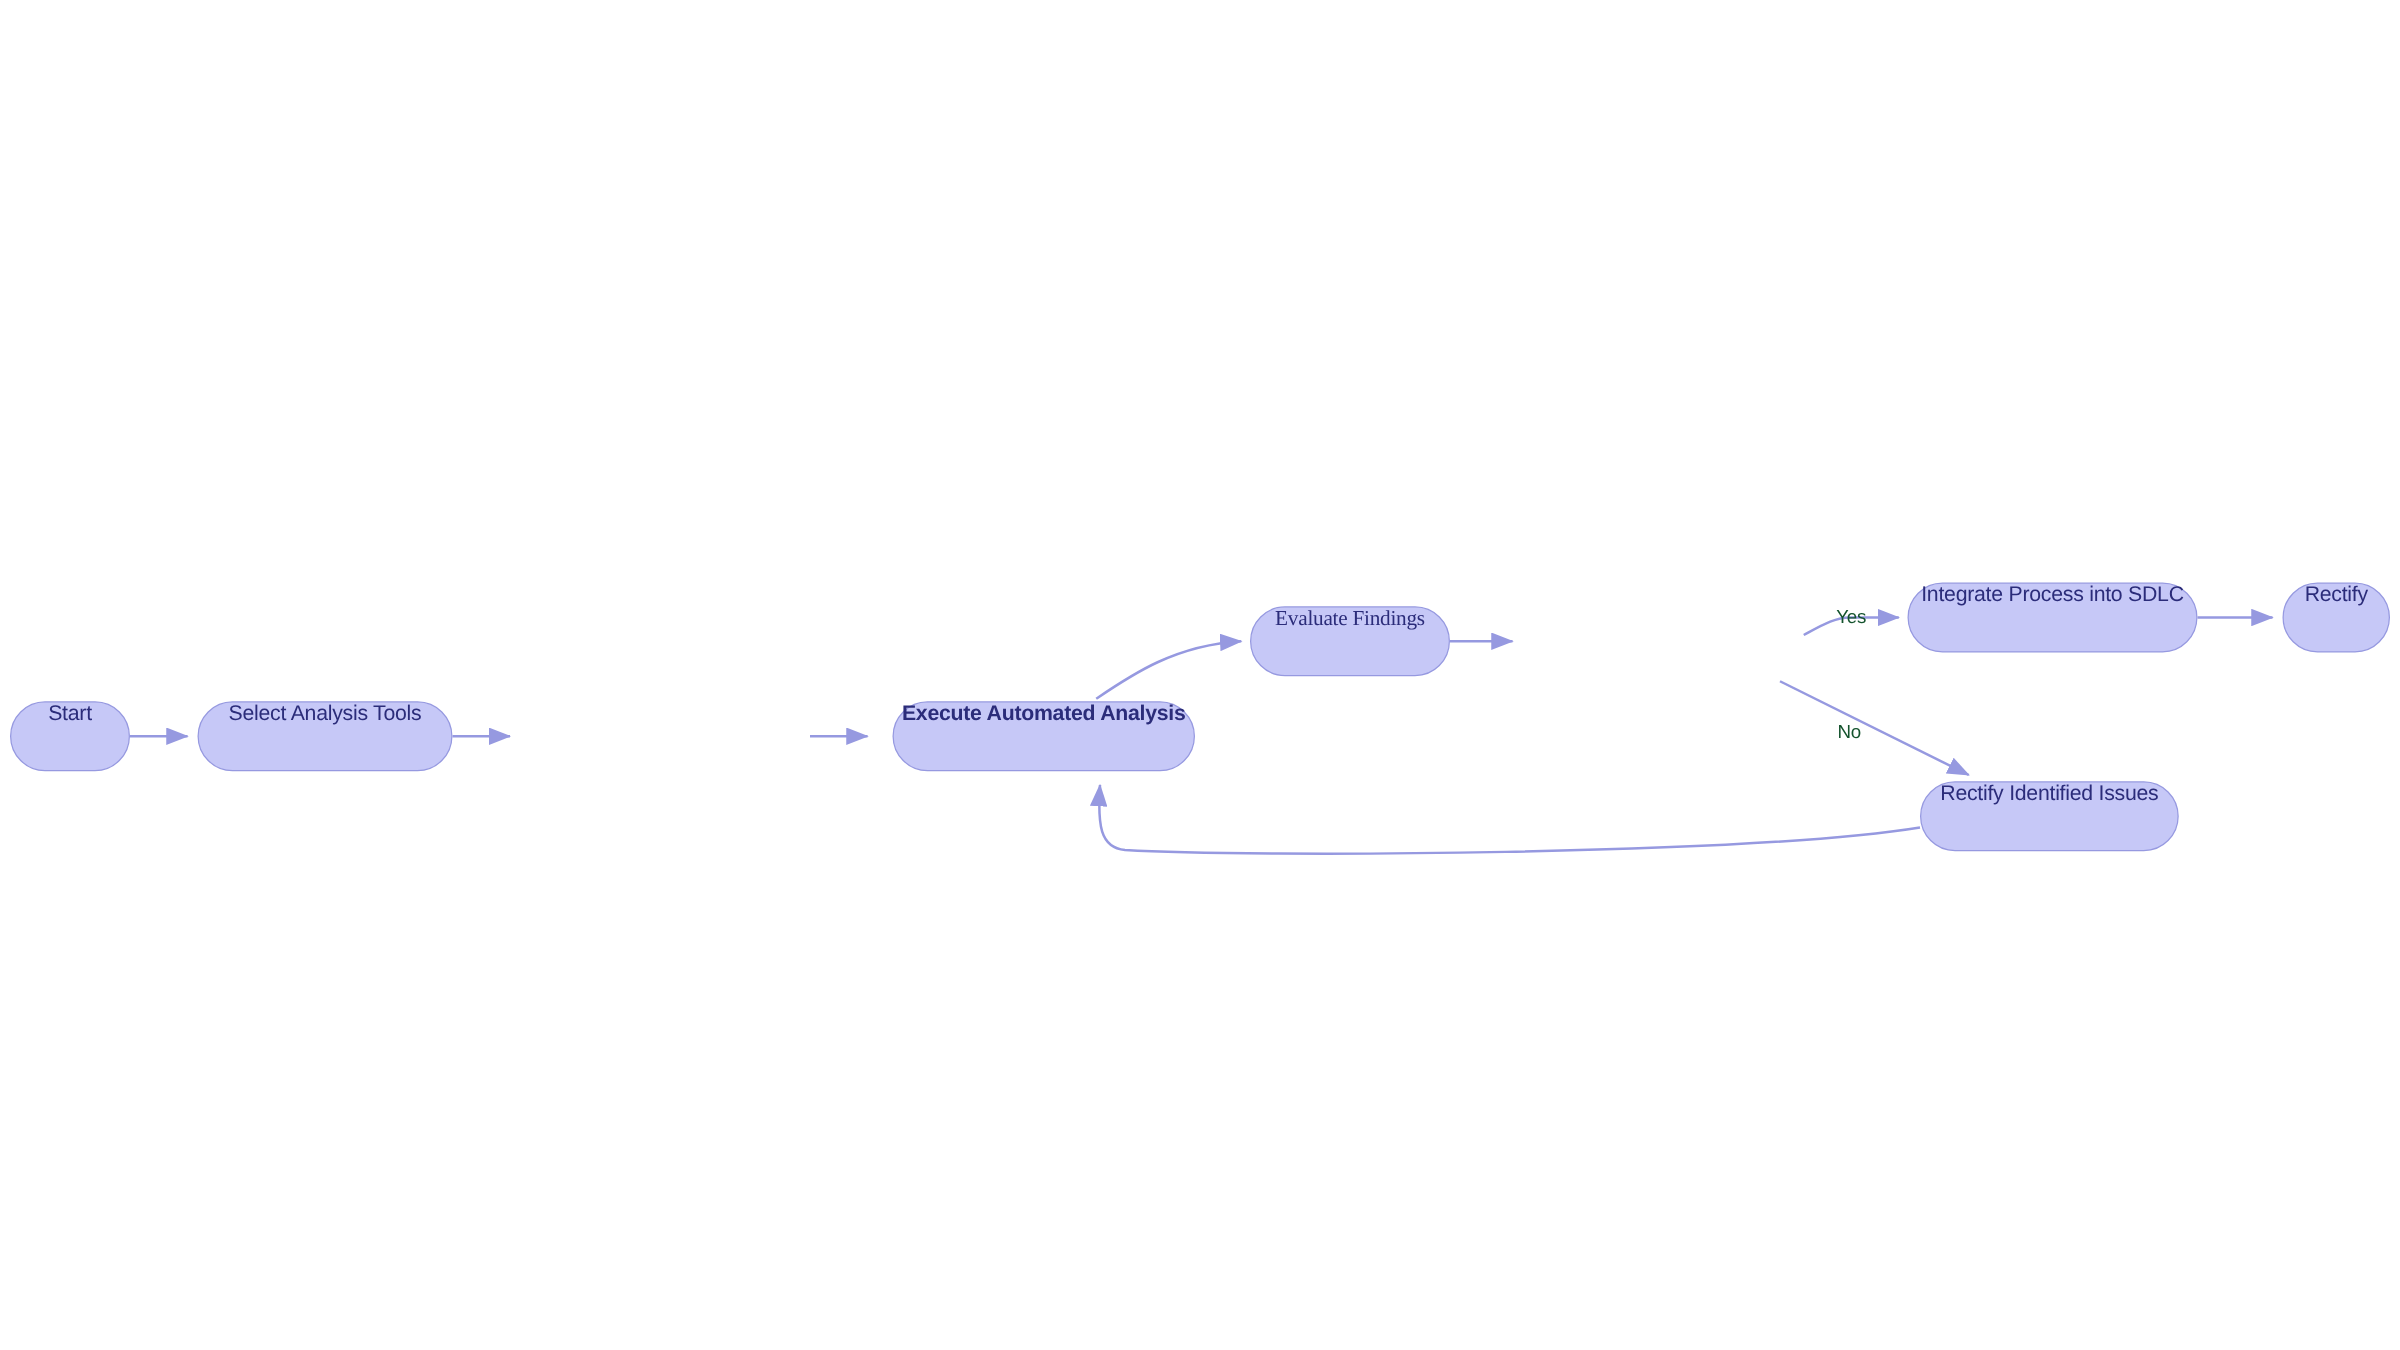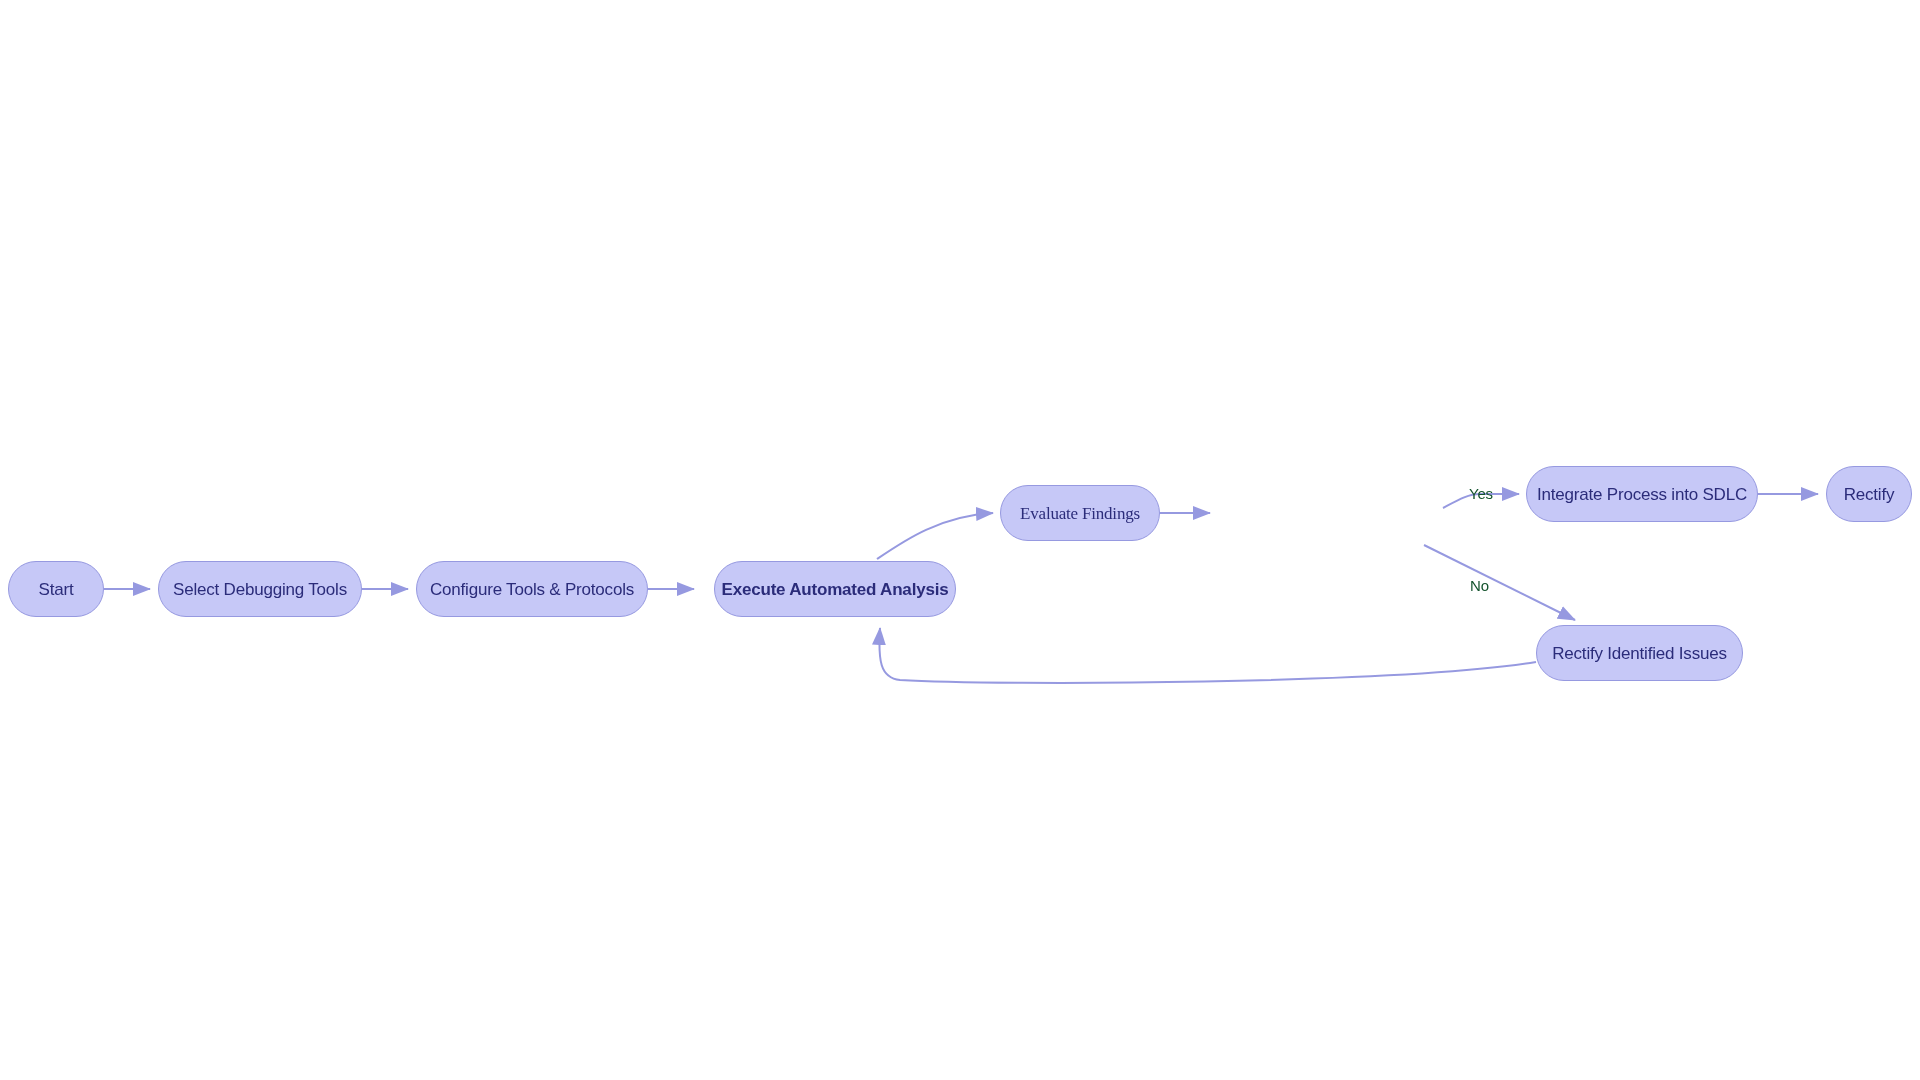--- a/index.html
+++ b/index.html
@@ -24,21 +24,21 @@
     left: 0;
     top: 0;
     width: 1920px;
     height: 1080px;
     pointer-events: none;
   }
   .node {
     position: absolute;
     box-sizing: border-box;
     display: flex;
-    align-items: center;
+    align-items: flex-start;
     justify-content: center;
     background: #c6c8f7;
     border: 1.3px solid #9699e0;
     color: #2b2c7a;
     font-family: "Liberation Sans", sans-serif;
     font-size: 17px;
     letter-spacing: -0.2px;
     white-space: nowrap;
     text-align: center;
   }
@@ -110,26 +110,23 @@
     <path d="M 1424 545 L 1575 620" fill="none" stroke="#9699e0" stroke-width="2" marker-end="url(#arrowhead)"></path>
 
     <path d="M 1536 662 C 1400 684, 1000 686, 900 680 C 880 678, 878 660, 880 628" fill="none" stroke="#9699e0" stroke-width="2" marker-end="url(#arrowhead)"></path>
   </svg>
 
   <div class="node pill" style="left:8px; top:561px; width:96px; height:56px;">
     <span class="node-label">Start</span>
   </div>
 
   <div class="node pill" style="left:158px; top:561px; width:204px; height:56px;">
-    <span class="node-label">Select Debugging Tools</span>
+    <span class="node-label">Select Analysis Tools</span>
   </div>
 
-  <div class="node pill" style="left:416px; top:561px; width:232px; height:56px;">
-    <span class="node-label">Configure Tools &amp; Protocols</span>
-  </div>
 
   <div class="node pill" style="left:714px; top:561px; width:242px; height:56px;font-weight:bold;">
     <span class="node-label">Execute Automated Analysis</span>
   </div>
 
   <div class="node pill" style="left:1000px; top:485px; width:160px; height:56px;font-family:Liberation Serif, serif;">
     <span class="node-label">Evaluate Findings</span>
   </div>
 
 

